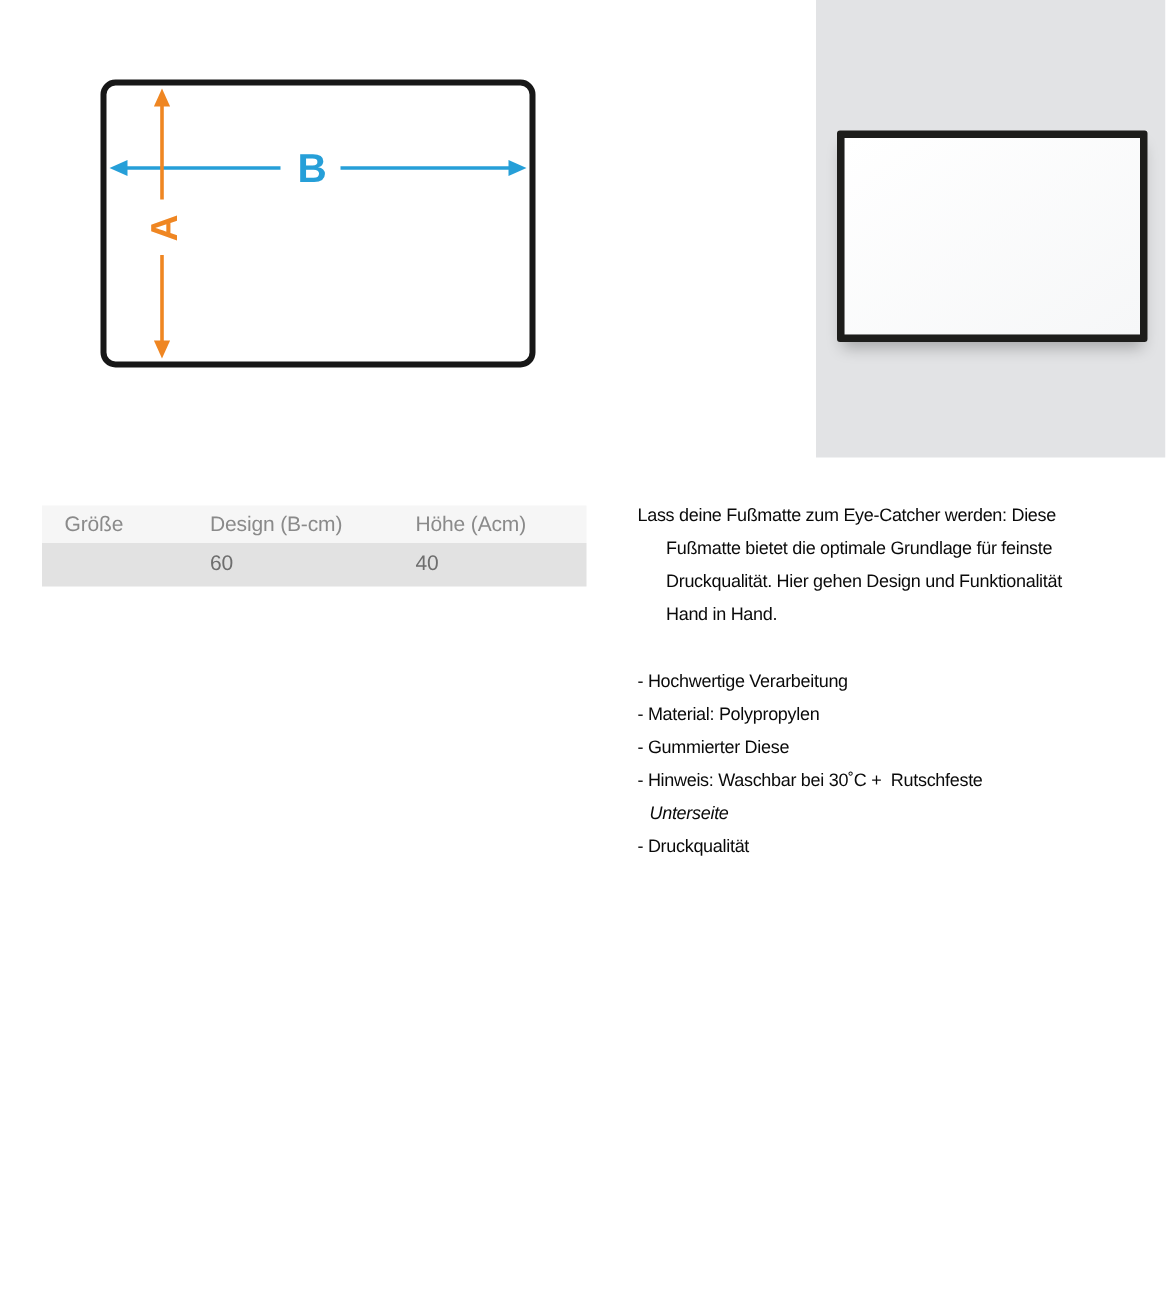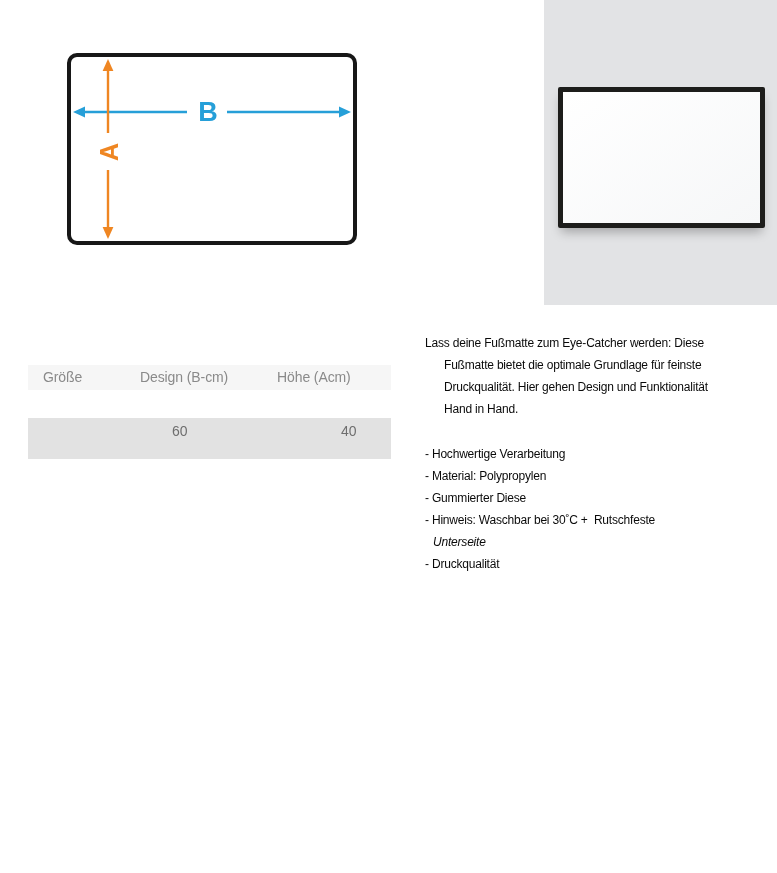--- a/index.html
+++ b/index.html
@@ -31,23 +31,23 @@
     border:5px solid #1d1d1b;border-radius:2px;
     background:linear-gradient(145deg,#ffffff 0%,#f6f7f8 100%);
     box-shadow:0 7px 10px -3px rgba(0,0,0,0.28);
   }
 
   
   .size-table{
     position:absolute;left:28px;top:337px;width:363px;
     font-size:14px;letter-spacing:-0.1px;
   }
-  .st-row{display:grid;grid-template-columns:112px 137px 114px;margin-top:28px;}
+  .st-row{display:grid;grid-template-columns:112px 137px 114px;}
   .st-row.header{background:#f6f6f6;color:#8a8a8a;height:25px;line-height:25px;}
-  .st-row.data{background:#e2e2e2;color:#6e6e6e;height:41px;line-height:27px;gap:32px;}
+  .st-row.data{background:#e2e2e2;color:#6e6e6e;height:29px;line-height:27px;}
   .st-cell{overflow:hidden;white-space:nowrap;}
   .st-cell.first{padding-left:15px;}
 
   
   .description{
     position:absolute;left:425px;top:332px;width:372px;
     color:#0a0a0a;font-size:12px;letter-spacing:-0.2px;
   }
   .desc-line{white-space:pre;line-height:22px;height:22px;}
   .desc-line.indent{padding-left:19px;}

